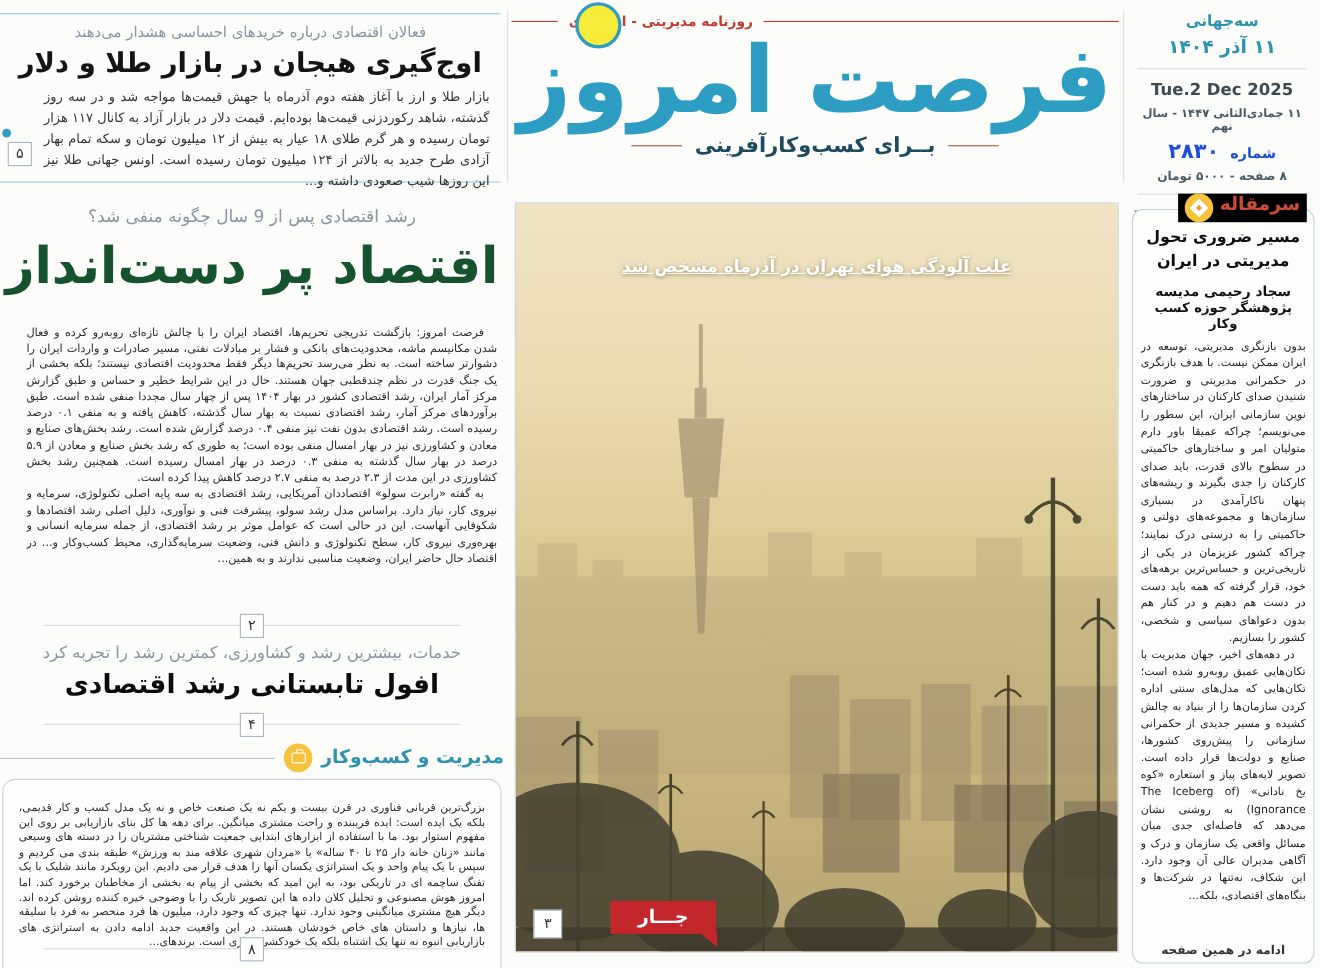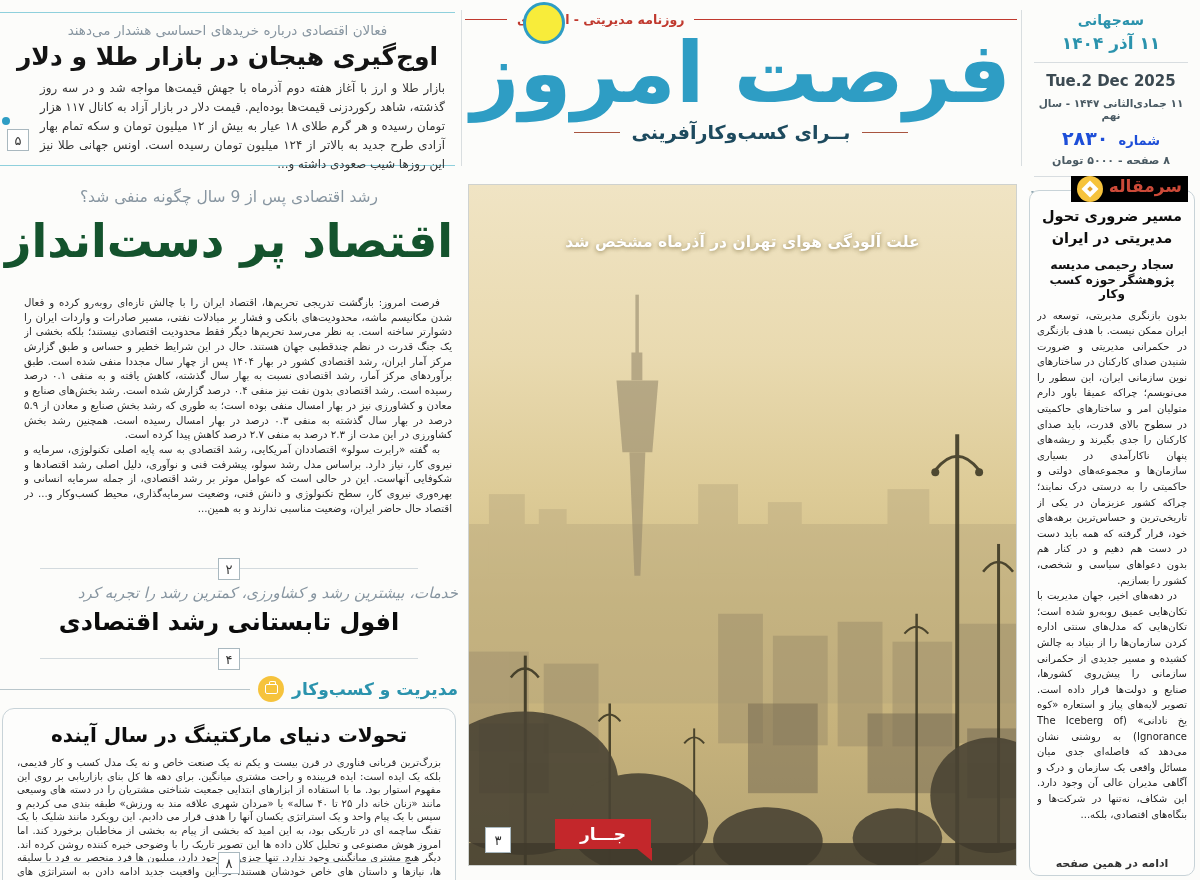--- a/index.html
+++ b/index.html
@@ -61,21 +61,21 @@
   .left-col { position:absolute; left:0; top:180px; width:458px; height:700px; }
   .ms-kicker { position:absolute; top:8px; width:100%; text-align:center; color:#8795a0; font-size:15.5px; }
   .ms-headline { position:absolute; top:28px; width:100%; text-align:center; color:#14532d;
     font-size:46px; font-weight:bold; line-height:1.45; }
   .ms-body { position:absolute; top:116px; right:6px; left:24px; height:254px; overflow:hidden;
     text-align:justify; font-size:10.2px; line-height:1.44; color:#2a2a2a; }
   .ms-body p { text-indent:12px; }
   .divider { position:absolute; left:40px; right:40px; border-top:1px solid #d3dade; height:0; }
   .divider .pagebox { position:absolute; left:50%; top:-11px; transform:translateX(-50%); }
   .div2 { top:388px; }
-  .ss-kicker { position:absolute; top:404px; width:100%; color:#8795a0; font-size:15px;font-style:italic; }
+  .ss-kicker { position:absolute; top:404px; width:100%; text-align:center; color:#8795a0; font-size:15px; }
   .ss-headline { position:absolute; top:428px; width:100%; text-align:center; color:#0b0b0b;
     font-size:24px; font-weight:bold; }
   .div4 { top:478px; }
 
   
   .biz-header { position:absolute; top:496px; left:0; right:0; display:flex; align-items:center; }
   .biz-label { color:#2b93ad; font-size:17px; font-weight:bold; white-space:nowrap; padding-left:8px; }
   .circle-icon { width:26px; height:26px; border-radius:50%; background:#f6c33c;
     display:inline-flex; align-items:center; justify-content:center; flex:0 0 auto; }
   .biz-header .dash { flex:1; border-top:1px solid #b9c6cb; margin-right:8px; }
@@ -84,21 +84,21 @@
   .biz-headline { text-align:center; font-size:20px; font-weight:bold; color:#0d0d0d; margin-top:4px; }
   .biz-body { margin-top:9px; text-align:justify; font-size:10px; line-height:1.36; color:#2a2a2a; }
   .div8 { top:682px; }
 
   
   .photo { position:absolute; left:468px; top:184px; width:549px; height:682px; overflow:hidden;
     background:linear-gradient(180deg,#f0e4c4 0%,#e9dab0 25%,#ddcb97 45%,#d0bd85 62%,#c6b27c 80%,#b5a473 100%);
     border:1px solid #cfd2cf; }
   .photo svg { position:absolute; inset:0; width:100%; height:100%; }
   .ph-kicker { position:absolute; top:48px; width:100%; text-align:center; color:#fff;
-    font-size:15.5px; font-weight:bold; text-shadow:0 1px 4px rgba(95,80,30,.65); z-index:3; }
+    font-size:15.5px; font-weight:bold; text-shadow:0 1px 4px rgba(95,80,30,.65); z-index:3;text-decoration:underline; }
   .ph-headline { position:absolute; top:76px; width:100%; text-align:center; color:#fff;
     font-size:31px; font-weight:bold; text-shadow:0 2px 6px rgba(95,80,30,.7); z-index:3; }
   .watermark { position:absolute; left:86px; bottom:16px; width:96px; height:30px; background:#c3272b;
     color:#fff; font-weight:bold; font-size:17px; display:flex; align-items:center; justify-content:center;
     z-index:3; letter-spacing:1px; }
   .watermark::after { content:""; position:absolute; right:-1px; bottom:-12px;
     border-left:16px solid transparent; border-top:13px solid #c3272b; }
   .ph-page { position:absolute; left:16px; bottom:12px; z-index:3; width:26px; height:26px; }
 
   
@@ -187,21 +187,20 @@
     </div>
 
     <div class="biz-header">
       <span class="biz-label">مدیریت و کسب‌وکار</span>
       <span class="circle-icon">
           <span class="briefcase"></span>
         </span>
       <span class="dash"></span>
     </div>
     <div class="biz-box">
-      <div class="biz-headline">تحولات دنیای مارکتینگ در سال آینده</div>
       <div class="biz-body">بزرگ‌ترین قربانی فناوری در قرن بیست و یکم نه یک صنعت خاص و نه یک مدل کسب و کار قدیمی، بلکه یک ایده است: ایده فریبنده و راحت مشتری میانگین. برای دهه ها کل بنای بازاریابی بر روی این مفهوم استوار بود. ما با استفاده از ابزارهای ابتدایی جمعیت شناختی مشتریان را در دسته های وسیعی مانند «زنان خانه دار ۲۵ تا ۴۰ ساله» یا «مردان شهری علاقه مند به ورزش» طبقه بندی می کردیم و سپس با یک پیام واحد و یک استراتژی یکسان آنها را هدف قرار می دادیم. این رویکرد مانند شلیک با یک تفنگ ساچمه ای در تاریکی بود، به این امید که بخشی از پیام به بخشی از مخاطبان برخورد کند. اما امروز هوش مصنوعی و تحلیل کلان داده ها این تصویر تاریک را با وضوحی خیره کننده روشن کرده اند. دیگر هیچ مشتری میانگینی وجود ندارد. تنها چیزی که وجود دارد، میلیون ها فرد منحصر به فرد با سلیقه ها، نیازها و داستان های خاص خودشان هستند. در این واقعیت جدید ادامه دادن به استراتژی های بازاریابی انبوه نه تنها یک اشتباه بلکه یک خودکشی تجاری است. برندهای...</div>
     </div>
     <div class="divider div8">
       <span class="pagebox">۸</span>
     </div>
   </div>
 
   <div class="photo">
     <svg viewBox="0 0 549 682" preserveAspectRatio="none">
 

